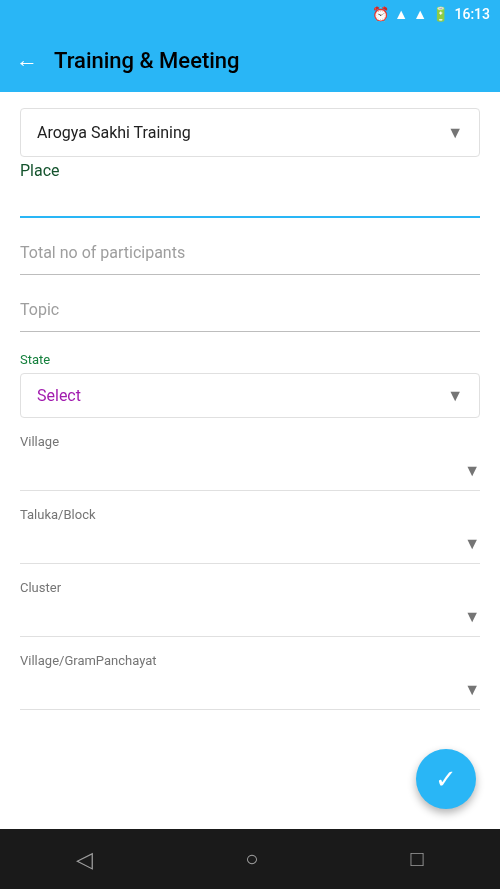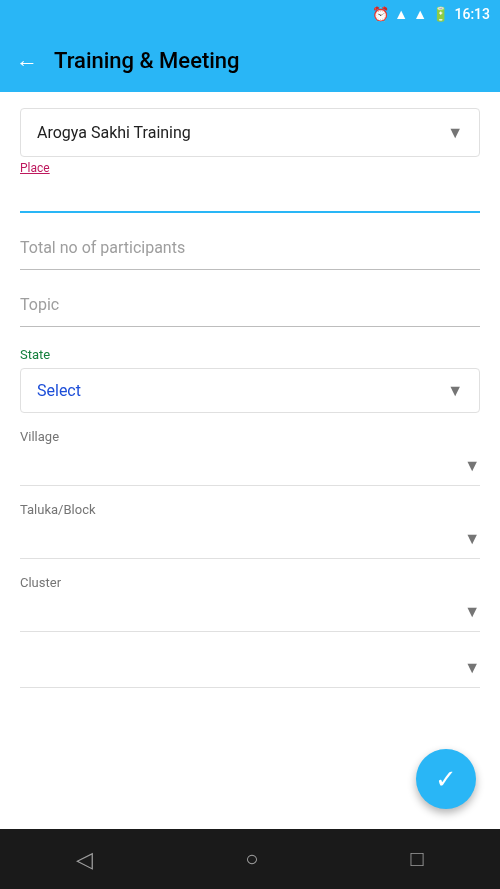--- a/index.html
+++ b/index.html
@@ -93,24 +93,23 @@
     }
 
     
     .field-group {
       margin-bottom: 20px;
       border-bottom: 2px solid #29b6f6;
       padding-bottom: 4px;
     }
 
     .field-label-blue {
-      font-size: 12px;
-      color: #be185d;
+      font-size: 16px;
+      color: #14532d;
       margin-bottom: 4px;
-      text-decoration: underline;
     }
 
     .field-input {
       width: 100%;
       border: none;
       outline: none;
       font-size: 16px;
       color: #212121;
       height: 28px;
       background: transparent;
@@ -152,21 +151,21 @@
       border-radius: 4px;
       padding: 12px 16px;
       display: flex;
       align-items: center;
       justify-content: space-between;
       cursor: pointer;
     }
 
     .select-value {
       font-size: 16px;
-      color: #1d4ed8;
+      color: #a21caf;
     }
 
     .dropdown-only {
       margin-bottom: 16px;
     }
 
     .dropdown-only-label {
       font-size: 13px;
       color: #757575;
       margin-bottom: 2px;
@@ -287,20 +286,21 @@
   </div>
 
   <div class="dropdown-only">
     <div class="dropdown-only-label">Cluster</div>
     <div class="dropdown-only-row">
       <span class="dropdown-arrow">▼</span>
     </div>
   </div>
 
   <div class="dropdown-only">
+    <div class="dropdown-only-label">Village/GramPanchayat</div>
     <div class="dropdown-only-row">
       <span class="dropdown-arrow">▼</span>
     </div>
   </div>
 
 </div>
 
 <div class="fab">
   <span class="fab-icon">✓</span>
 </div>

